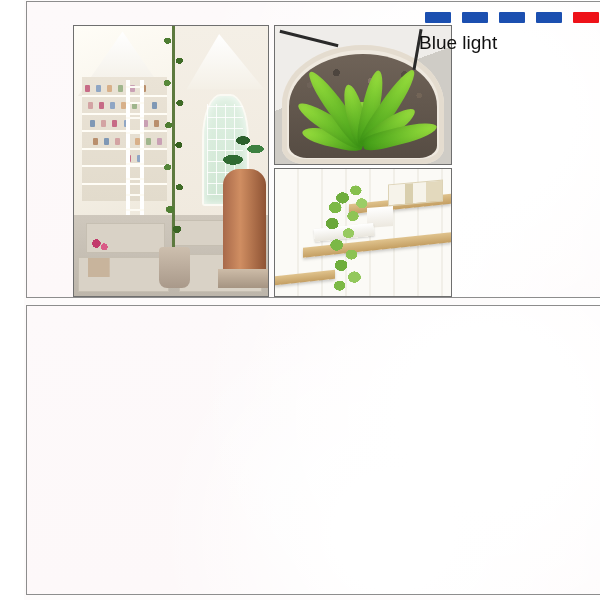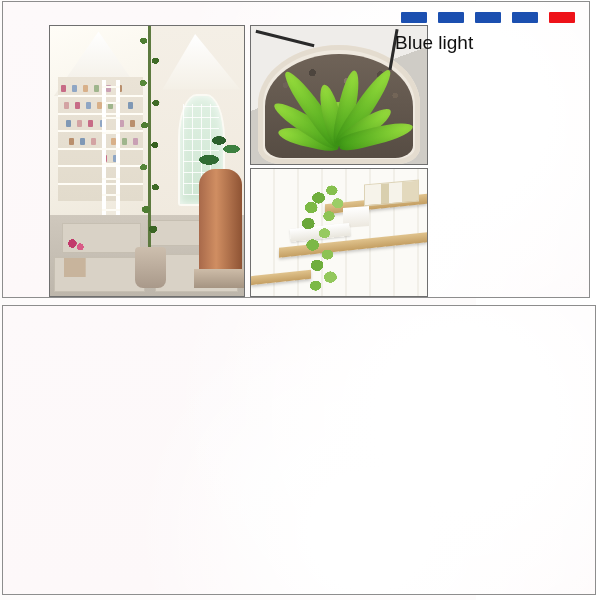--- a/index.html
+++ b/index.html
@@ -1,21 +1,21 @@
 <!DOCTYPE html>
 <html><head>
 <meta charset="utf-8">
 <style>
   html,body{margin:0;padding:0;}
   body{
     width:600px;height:600px;overflow:hidden;
     background:#ffffff;
     font-family:"Liberation Sans","DejaVu Sans",sans-serif;
   }
-  .stage{position:relative;width:476px;height:600px;background:#fdfbfb;}
+  .stage{position:relative;width:476px;height:600px;background:#fdfbfb;margin-left:24px;}
 
   
   .panel{position:absolute;background:#fdfafa;border:1px solid #8d8d8d;box-sizing:border-box;overflow:hidden;}
   #panel-top{left:2px;top:1px;width:588px;height:297px;}
   #panel-bottom{left:2px;top:305px;width:594px;height:290px;}
   .panel-bg-wash{position:absolute;inset:0;background:
       radial-gradient(circle at 78% 38%, #ffffff 0 18%, rgba(255,255,255,0) 60%),
       radial-gradient(circle at 62% 78%, #ffffff 0 14%, rgba(255,255,255,0) 55%),
       linear-gradient(#fdf9fa,#fdf8f9);}
 

